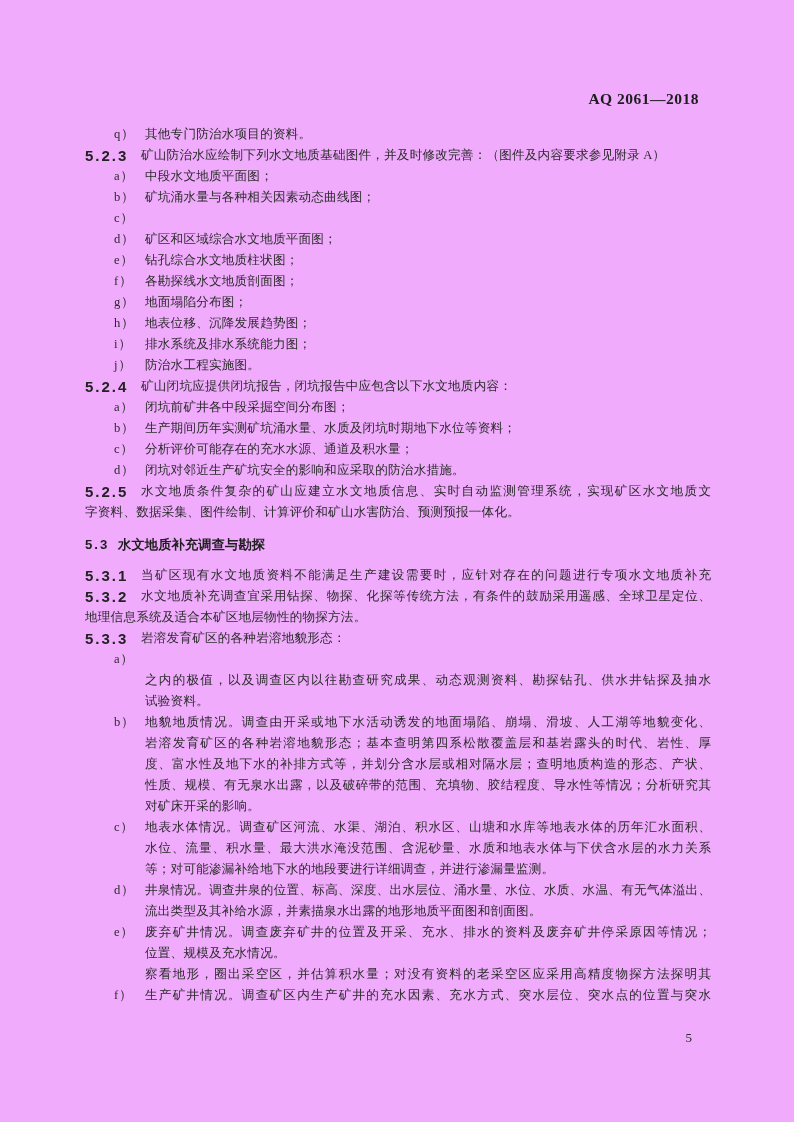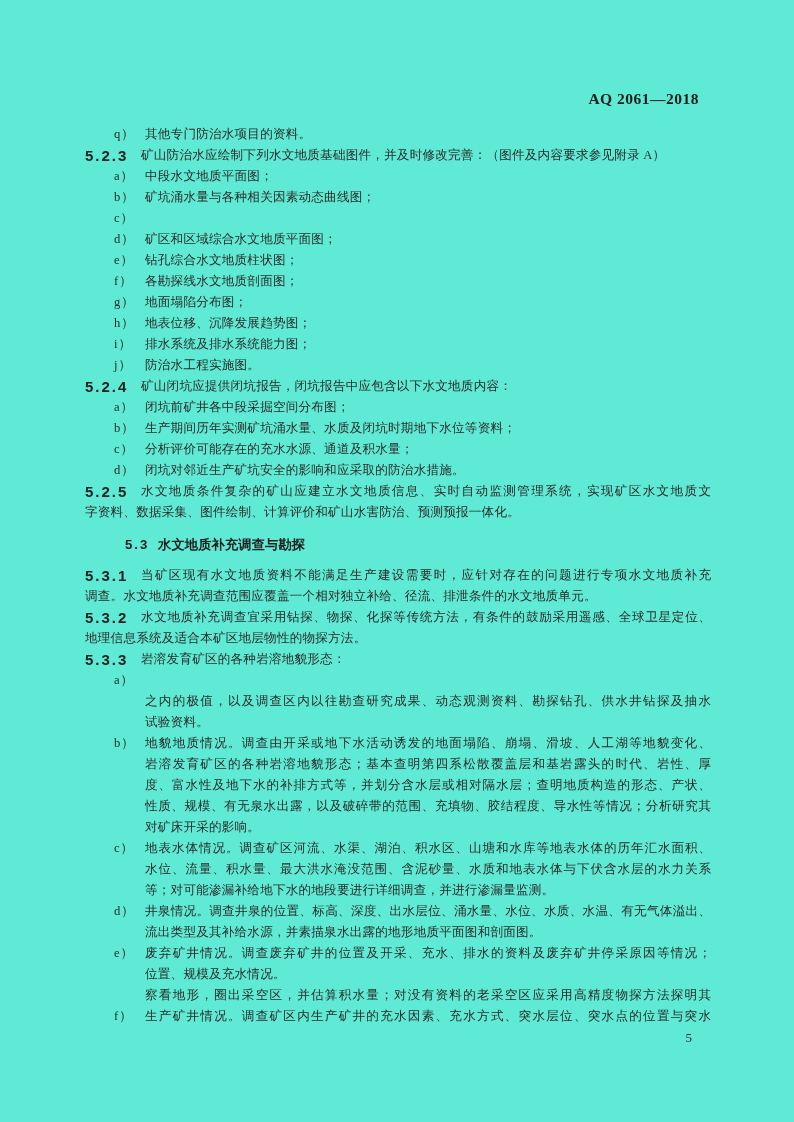--- a/index.html
+++ b/index.html
@@ -1,20 +1,20 @@
 <!DOCTYPE html>
 <html lang="zh"><head>
 <meta charset="utf-8">
 <style>
   html, body { margin: 0; padding: 0; background: #ffffff; }
   .page {
     position: relative;
     width: 794px;
     height: 1122px;
-    background: #5eead4;
+    background: #f0abfc;
     overflow: hidden;
     color: #2b2b2b;
     font-family: "Liberation Serif", "DejaVu Serif", serif;
   }
   .std-no {
     position: absolute;
     top: 90px;
     right: 95px;
     font-size: 15.5px;
     font-weight: 700;
@@ -37,21 +37,21 @@
   .line.clause { padding-left: 56px; }
   .line.clause .marker {
     position: absolute; left: 0; top: 0;
     font-family: "Liberation Sans", "DejaVu Sans", sans-serif;
     font-weight: 700; font-size: 15px; letter-spacing: 2px; color: #222;
   }
   .line.heading {
     padding-left: 33px;
     font-family: "Liberation Sans", "DejaVu Sans", sans-serif;
     font-weight: 700; font-size: 13.2px; color: #1f1f1f;
-    margin-top: 11px; margin-bottom: 10px; margin-left: 40px;
+    margin-top: 11px; margin-bottom: 10px;
   }
   .line.heading .marker { position: absolute; left: 0; top: 0; letter-spacing: 2px; }
   .line.item, .line.cont { padding-left: 60px; }
   .line.item .marker { position: absolute; left: 29px; top: 0; letter-spacing: 1px; }
   .line.fill { text-align: justify; text-align-last: justify; text-justify: inter-character; letter-spacing: 0; }
   .page-no {
     position: absolute;
     top: 1030px;
     right: 102px;
     font-size: 13px;
@@ -80,21 +80,20 @@
       <div class="line item"><span class="marker">j）</span><span class="txt">防治水工程实施图。</span></div>
       <div class="line clause"><span class="marker">5.2.4</span><span class="txt">矿山闭坑应提供闭坑报告，闭坑报告中应包含以下水文地质内容：</span></div>
       <div class="line item"><span class="marker">a）</span><span class="txt">闭坑前矿井各中段采掘空间分布图；</span></div>
       <div class="line item"><span class="marker">b）</span><span class="txt">生产期间历年实测矿坑涌水量、水质及闭坑时期地下水位等资料；</span></div>
       <div class="line item"><span class="marker">c）</span><span class="txt">分析评价可能存在的充水水源、通道及积水量；</span></div>
       <div class="line item"><span class="marker">d）</span><span class="txt">闭坑对邻近生产矿坑安全的影响和应采取的防治水措施。</span></div>
       <div class="line clause fill"><span class="marker">5.2.5</span><span class="txt">水文地质条件复杂的矿山应建立水文地质信息、实时自动监测管理系统，实现矿区水文地质文</span></div>
       <div class="line flush"><span class="txt">字资料、数据采集、图件绘制、计算评价和矿山水害防治、预测预报一体化。</span></div>
       <div class="line heading"><span class="marker">5.3</span><span class="txt">水文地质补充调查与勘探</span></div>
       <div class="line clause fill"><span class="marker">5.3.1</span><span class="txt">当矿区现有水文地质资料不能满足生产建设需要时，应针对存在的问题进行专项水文地质补充</span></div>
-      <div class="line flush"><span class="txt">调查。水文地质补充调查范围应覆盖一个相对独立补给、径流、排泄条件的水文地质单元。</span></div>
       <div class="line clause fill"><span class="marker">5.3.2</span><span class="txt">水文地质补充调查宜采用钻探、物探、化探等传统方法，有条件的鼓励采用遥感、全球卫星定位、</span></div>
       <div class="line flush"><span class="txt">地理信息系统及适合本矿区地层物性的物探方法。</span></div>
       <div class="line clause"><span class="marker">5.3.3</span><span class="txt">岩溶发育矿区的各种岩溶地貌形态：</span></div>
       <div class="line item fill"><span class="marker">a）</span></div>
       <div class="line cont fill"><span class="txt">之内的极值，以及调查区内以往勘查研究成果、动态观测资料、勘探钻孔、供水井钻探及抽水</span></div>
       <div class="line cont"><span class="txt">试验资料。</span></div>
       <div class="line item fill"><span class="marker">b）</span><span class="txt">地貌地质情况。调查由开采或地下水活动诱发的地面塌陷、崩塌、滑坡、人工湖等地貌变化、</span></div>
       <div class="line cont fill"><span class="txt">岩溶发育矿区的各种岩溶地貌形态；基本查明第四系松散覆盖层和基岩露头的时代、岩性、厚</span></div>
       <div class="line cont fill"><span class="txt">度、富水性及地下水的补排方式等，并划分含水层或相对隔水层；查明地质构造的形态、产状、</span></div>
       <div class="line cont fill"><span class="txt">性质、规模、有无泉水出露，以及破碎带的范围、充填物、胶结程度、导水性等情况；分析研究其</span></div>

